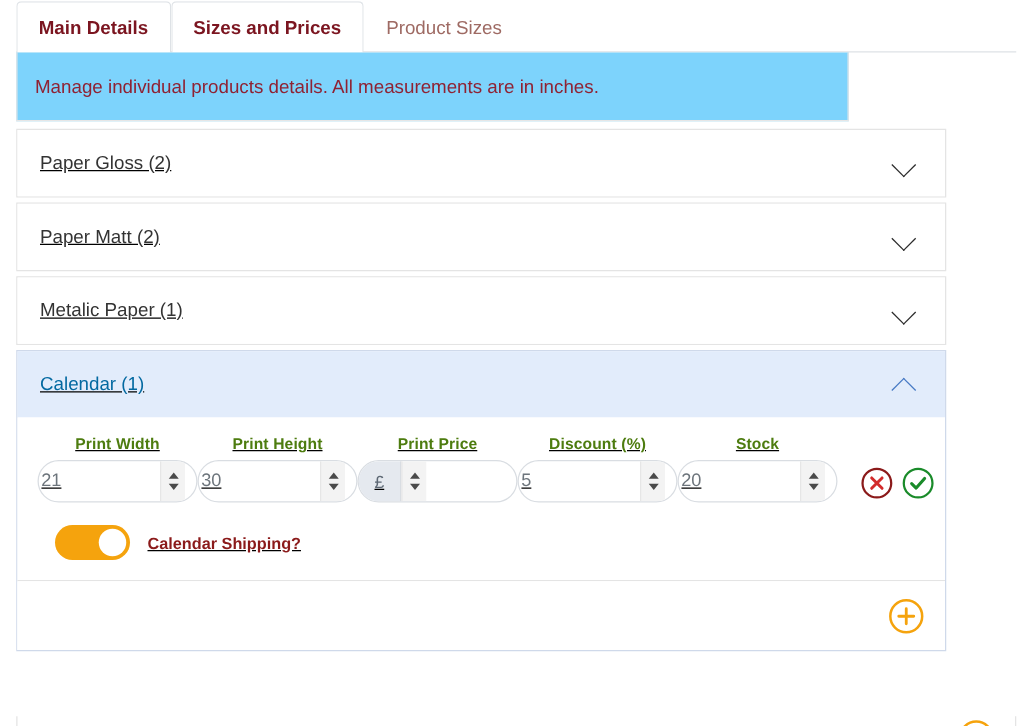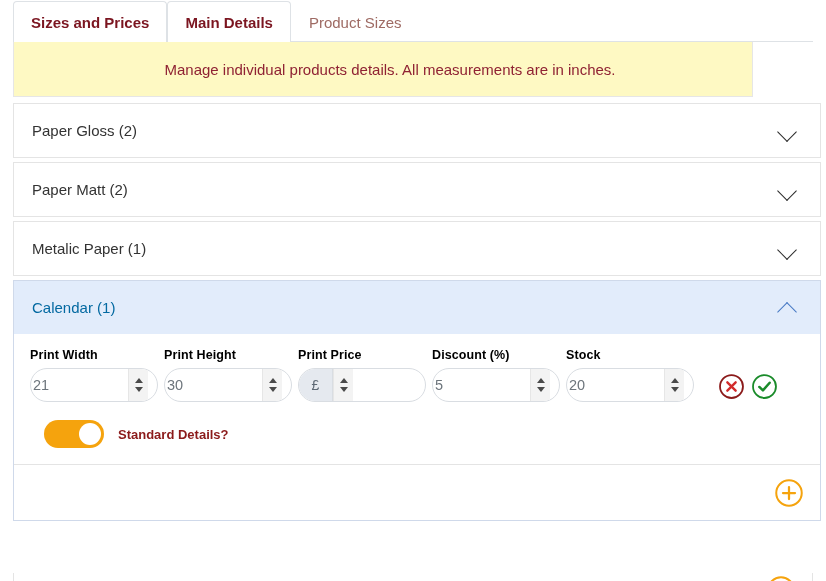--- a/index.html
+++ b/index.html
@@ -35,34 +35,33 @@
   .tab.active {
     font-weight: bold;
     background: #ffffff;
     border-color: #dee2e6 #dee2e6 #ffffff;
     color: #7b1520;
   }
   .tab.inactive { color: #9e6a63; }
 
   
   .banner {
-    position: absolute; left: 13px; top: 42px; width: 740px; height: 55px;
-    background: #fef9c3;
+    position: absolute; left: 13px; top: 42px; width: 666px; height: 55px;
+    background: #7dd3fc;
     border-left: 1px solid #e6e6e6;
     border-right: 1px solid #e6e6e6;
     border-bottom: 1px solid #e6e6e6;
     display: flex; align-items: center;
     padding-left: 14px;
     font-size: 15px;
     color: #8f2233;
-    justify-content: center;
-  }
-
-  
-  .accordion { position: absolute; left: 13px; top: 103px; width: 808px; }
+  }
+
+  
+  .accordion { position: absolute; left: 13px; top: 103px; width: 744px; text-decoration: underline; }
 
   .acc-item { border: 1px solid #e4e4e4; background: #fff; margin-bottom: 4px; }
   .acc-item.open { border-color: #cfd9ea; margin-bottom: 0; }
 
   .acc-header {
     height: 53px; display: flex; align-items: center; justify-content: space-between;
     padding: 0 18px 0 18px;
     cursor: pointer;
     background: #ffffff;
   }
@@ -98,22 +97,22 @@
     border-bottom: 1px solid #e4e4e4;
   }
 
   .fields {
     display: flex; align-items: flex-end; gap: 0;
   }
   .field { width: 134px; margin-right: 0; }
   .field + .field { margin-left: 0px; }
 
   .field-label {
-    display: block; 
-    font-size: 12.5px; font-weight: bold; color: #000000;
+    display: block; text-align: center;
+    font-size: 12.5px; font-weight: bold; color: #4d7c0f;
     margin-bottom: 6px;
     letter-spacing: .1px;
   }
 
   .input-wrap {
     display: flex; align-items: stretch;
     height: 34px; width: 128px;
     border: 1px solid #d9dde2; border-radius: 17px;
     background: #fff;
     overflow: hidden;
@@ -169,22 +168,22 @@
     background: #fff; overflow: hidden;
   }
   .bottom-peek .pk { position: absolute; right: 16px; top: 2px; width: 30px; height: 30px; }
 </style>
 </head>
 <body>
 
 <div class="page">
 
   <div class="tabbar">
+    <div class="tab active">Main Details</div>
     <div class="tab active">Sizes and Prices</div>
-    <div class="tab active">Main Details</div>
     <div class="tab inactive">Product Sizes</div>
   </div>
 
   <div class="banner">
     <span>Manage individual products details. All measurements are in inches.</span>
   </div>
 
   <div class="accordion">
 
     <div class="acc-item">
@@ -284,21 +283,21 @@
                 <path d="M7.4 12.4 L10.6 15.5 L16.6 8.7" fill="none" stroke="#1a8b2a" stroke-width="2.2" stroke-linecap="round" stroke-linejoin="round"></path>
               </svg>
             </div>
 
           </div>
 
           <div class="toggle-row">
             <div class="switch">
               <div class="knob"></div>
             </div>
-            <span class="switch-label">Standard Details?</span>
+            <span class="switch-label">Calendar Shipping?</span>
           </div>
         </div>
 
         <div class="add-row">
           <svg class="plus-btn" viewBox="0 0 24 24">
             <circle cx="12" cy="12" r="10.2" fill="none" stroke="#f5a30d" stroke-width="1.6"></circle>
             <path d="M12 7.2 V16.8 M7.2 12 H16.8" stroke="#f5a30d" stroke-width="1.8" stroke-linecap="round"></path>
           </svg>
         </div>
 

